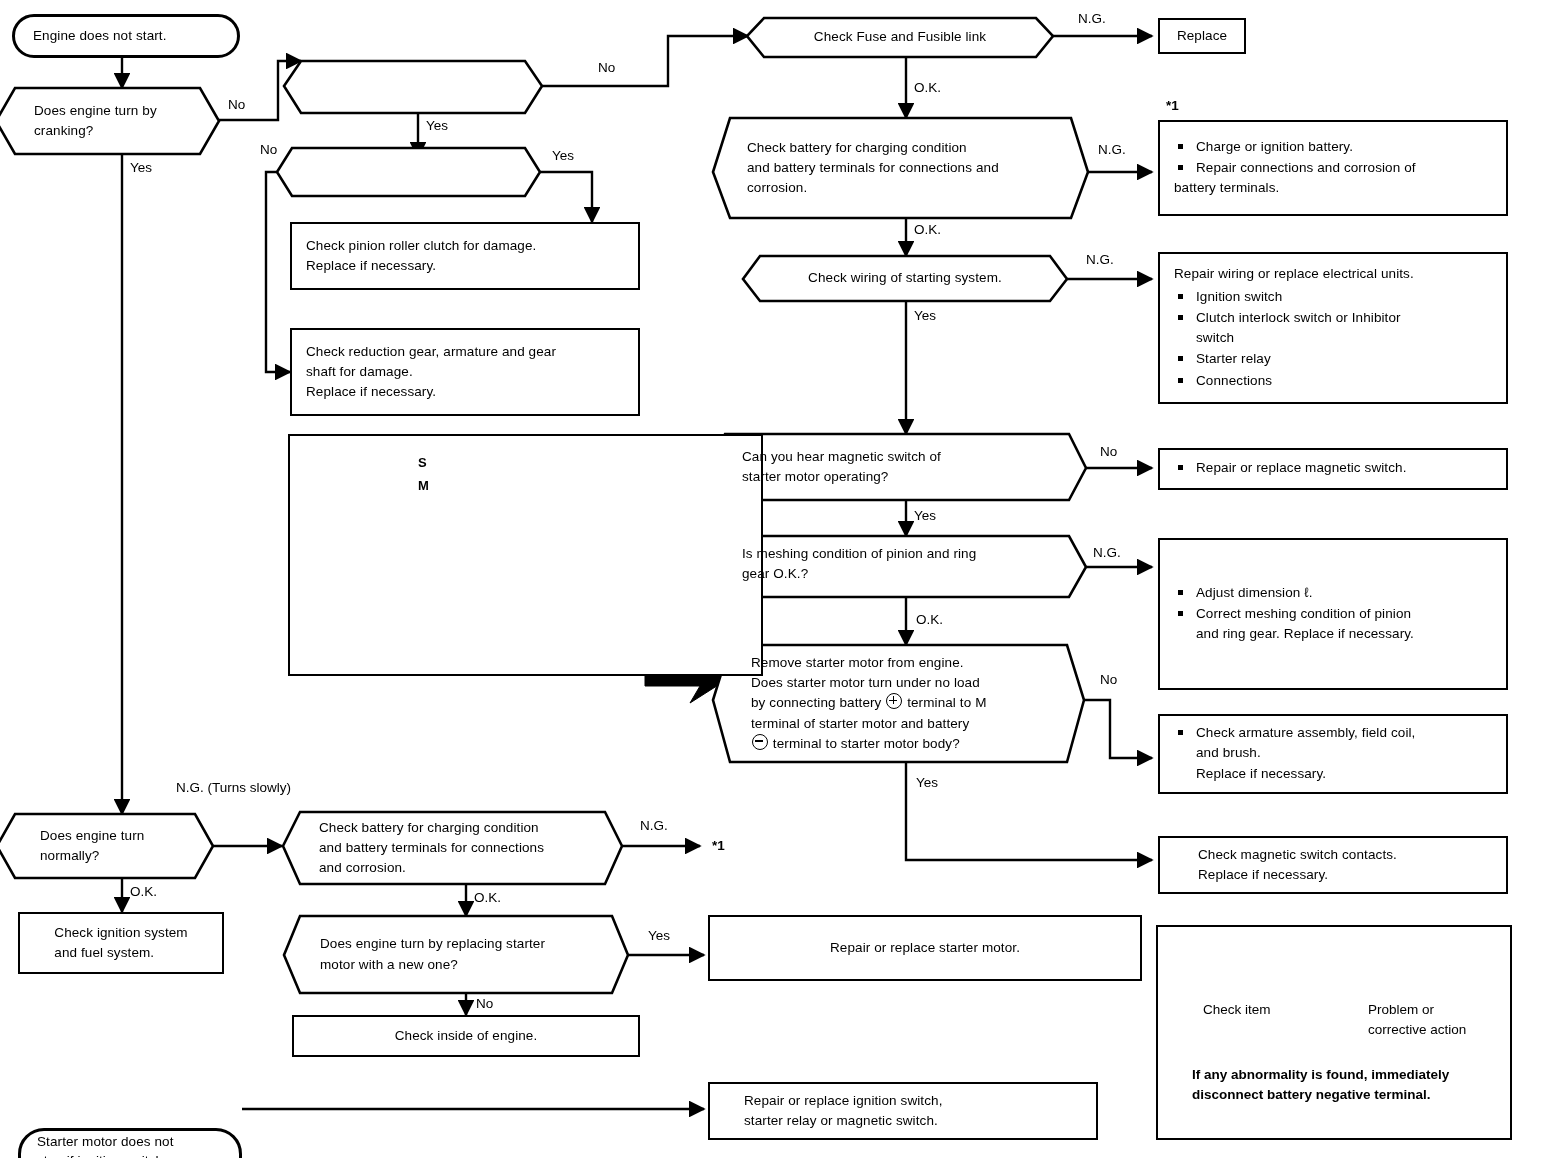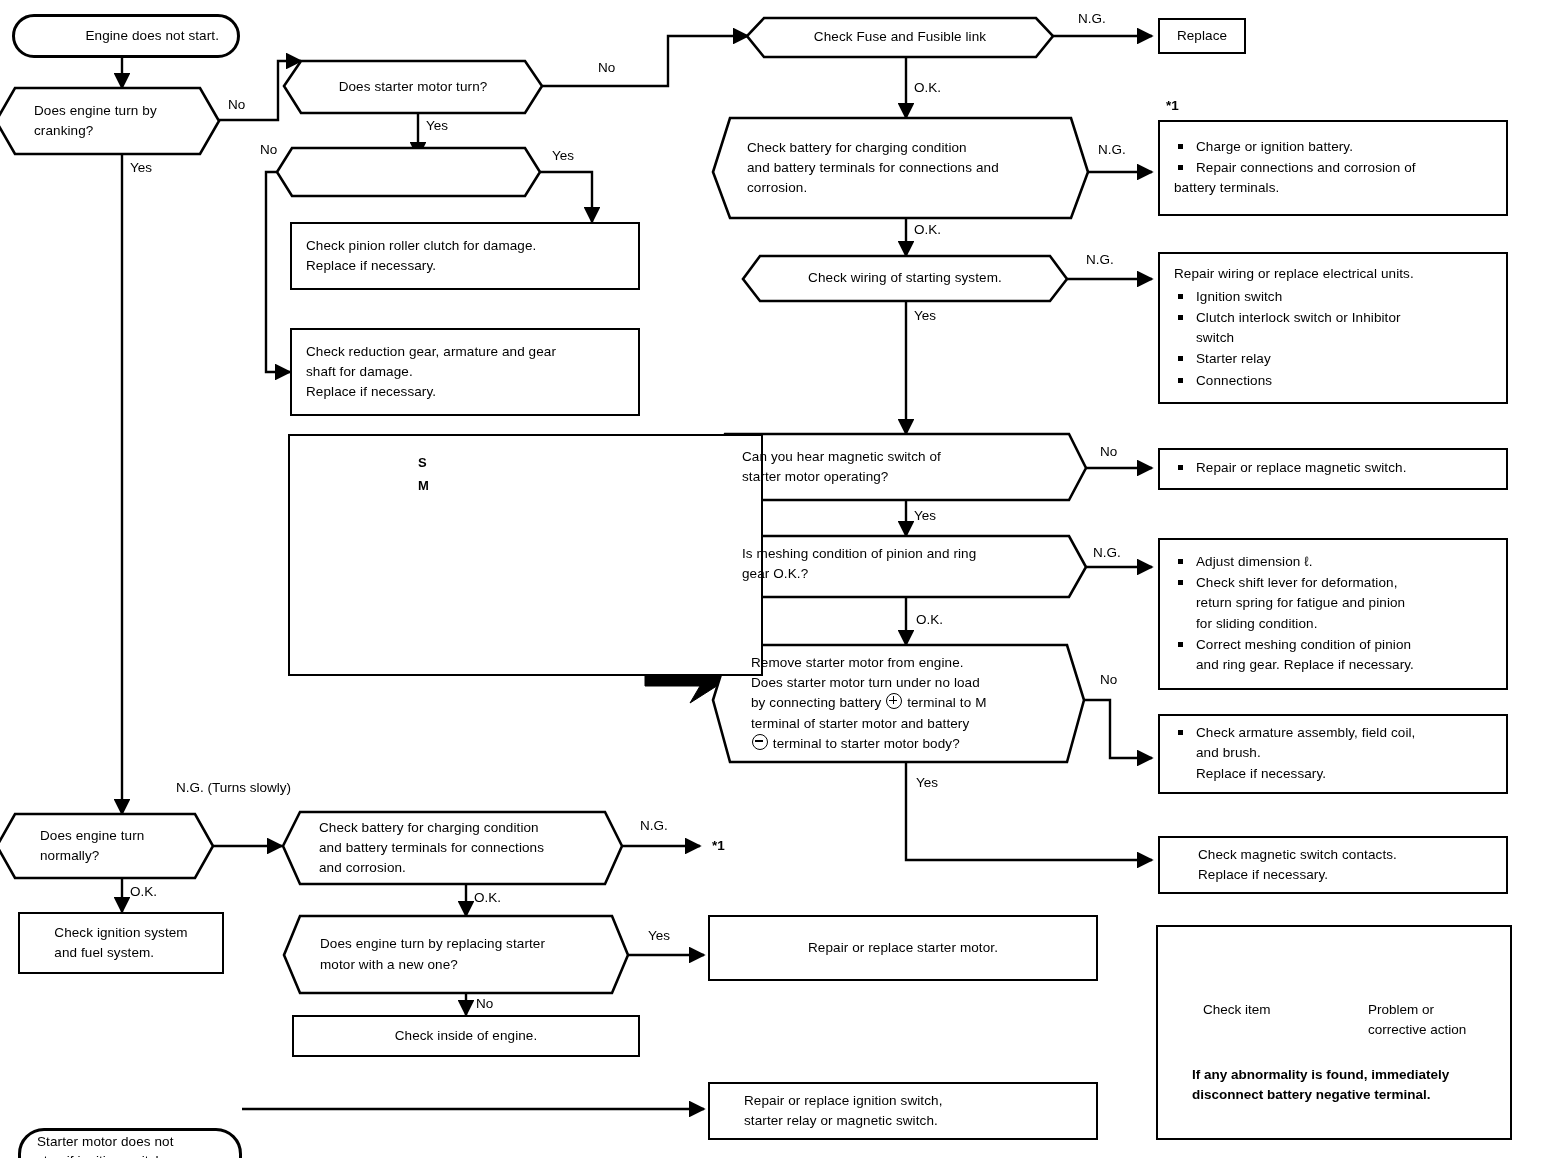--- a/index.html
+++ b/index.html
@@ -37,21 +37,21 @@
     background: #fff;
     padding: 6px 14px;
   }
   .rect.center { justify-content: center; text-align: center; }
   
   .round {
     border: 3px solid #000;
     border-radius: 26px;
     background: #fff;
     padding: 6px 18px;
-    justify-content: flex-end;
+    justify-content: flex-start;
     text-align: center;
   }
   
   .hex {
     background: transparent;
     padding: 6px 34px;
   }
   .hex .hextext {
     position: relative;
     z-index: 1;
@@ -281,25 +281,20 @@
   <div class="node round" style="left:12px; top:14px; width:228px; height:44px;">
     <span>Engine does not start.</span>
   </div>
 
   <div class="node hex" style="left:0px; top:88px; width:222px; height:66px;">
     <div class="hextext">
       <div>Does engine turn by cranking?</div>
     </div>
   </div>
 
-  <div class="node hex center" style="left:284px; top:61px; width:258px; height:52px;">
-    <div class="hextext">
-      <div>Does starter motor turn?</div>
-    </div>
-  </div>
 
 
   <div class="node rect" style="left:290px; top:222px; width:350px; height:68px;">
     <div>
       <div>Check pinion roller clutch for damage.</div>
       <div>Replace if necessary.</div>
     </div>
   </div>
 
   <div class="node rect" style="left:290px; top:328px; width:350px; height:88px;">
@@ -380,25 +375,20 @@
   <div class="node hex" style="left:708px; top:536px; width:378px; height:56px;">
     <div class="hextext">
       <div>Is meshing condition of pinion and ring</div>
       <div>gear O.K.?</div>
     </div>
   </div>
 
   <div class="node rect" style="left:1158px; top:538px; width:350px; height:152px;">
     <ul class="bullets">
       <li>Adjust dimension ℓ.</li>
-      <li>
-        <span>Check shift lever for deformation,</span><br>
-        <span>return spring for fatigue and pinion</span><br>
-        <span>for sliding condition.</span>
-      </li>
       <li>
         <span>Correct meshing condition of pinion</span><br>
         <span>and ring gear. Replace if necessary.</span>
       </li>
     </ul>
   </div>
 
   <div class="node hex" style="left:713px; top:645px; width:371px; height:117px;">
     <div class="hextext" style="padding-left:4px;">
       <div>Remove starter motor from engine.</div>
@@ -455,21 +445,21 @@
   </div>
   <div class="note-label" style="left:712px; top:838px; font-weight:bold;">*1</div>
 
   <div class="node hex" style="left:284px; top:916px; width:344px; height:77px;">
     <div class="hextext" style="padding-left:2px;">
       <div>Does engine turn by replacing starter</div>
       <div>motor with a new one?</div>
     </div>
   </div>
 
-  <div class="node rect center" style="left:708px; top:915px; width:390px; height:66px;">
+  <div class="node rect center" style="left:708px; top:915px; width:434px; height:66px;">
     <span>Repair or replace starter motor.</span>
   </div>
 
   <div class="node rect center" style="left:292px; top:1015px; width:348px; height:42px;">
     <span>Check inside of engine.</span>
   </div>
 
   <div class="node round" style="left:18px; top:1128px; width:224px; height:66px; padding:4px 16px;">
     <div style="width:100%; text-align:left; line-height:1.42;">
       <div>Starter motor does not</div>

